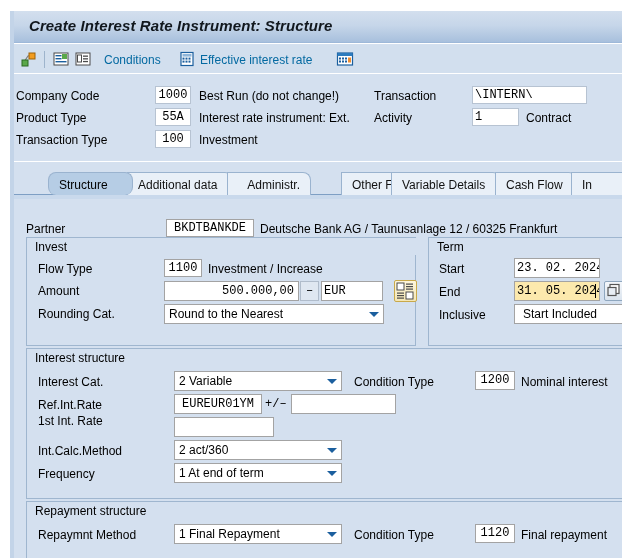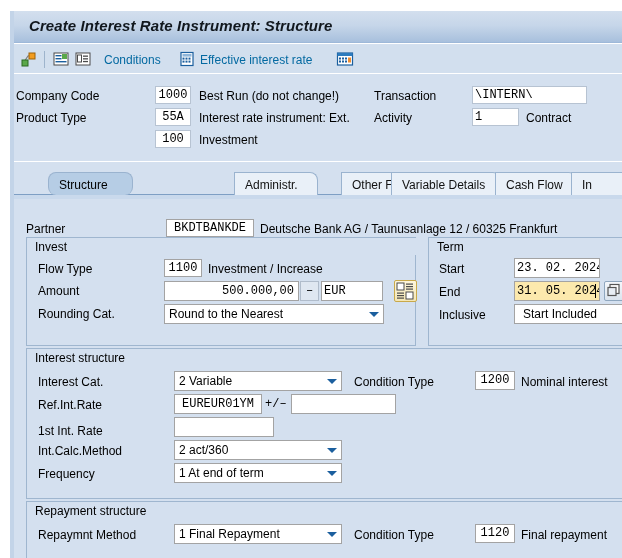--- a/index.html
+++ b/index.html
@@ -338,38 +338,42 @@
   <div class="hdr">
 
     <div class="lbl" style="left:2px; top:13px;">Company Code</div>
     <div class="inp disabled center" style="left:141px; top:11px; width:36px; height:18px;">1000</div>
     <div class="txt" style="left:185px; top:13px;">Best Run (do not change!)</div>
 
     <div class="lbl" style="left:2px; top:35px;">Product Type</div>
     <div class="inp disabled center" style="left:141px; top:33px; width:36px; height:18px;">55A</div>
     <div class="txt" style="left:185px; top:35px;">Interest rate instrument: Ext.</div>
 
+    <div class="lbl" style="left:2px; top:57px;">Transaction Type</div>
     <div class="inp disabled center" style="left:141px; top:55px; width:36px; height:18px;">100</div>
     <div class="txt" style="left:185px; top:57px;">Investment</div>
 
     <div class="lbl" style="left:360px; top:13px;">Transaction</div>
     <div class="inp disabled" style="left:458px; top:11px; width:115px; height:18px;">\INTERN\</div>
 
     <div class="lbl" style="left:360px; top:35px;">Activity</div>
     <div class="inp disabled" style="left:458px; top:33px; width:47px; height:18px;">1</div>
     <div class="txt" style="left:512px; top:35px;">Contract</div>
   </div>
 
   <div class="tabstrip">
     <div class="tabline"></div>
 
     <div class="tab active" style="left:34px; width:85px;border-radius:8px;">
       <span>Structure</span>
     </div>
-    <div class="tab" style="left:220px; width:84px;">
+    <div class="tab" style="left:113px; width:106px;">
+      <span>Additional data</span>
+    </div>
+    <div class="tab" style="left:213px; width:84px;text-align:right;">
       <span>Administr.</span>
     </div>
     <div class="tab" style="left:291px; width:92px;margin-left:36px;">
       <span>Other Flows</span>
     </div>
     <div class="tab" style="left:377px; width:110px;">
       <span>Variable Details</span>
     </div>
     <div class="tab" style="left:481px; width:82px;">
       <span>Cash Flow</span>
@@ -452,21 +456,21 @@
     </div>
     <div class="lbl" style="left:340px; top:175px;">Condition Type</div>
     <div class="inp center" style="left:461px; top:172px; width:40px; height:19px; line-height:17px;">1200</div>
     <div class="txt" style="left:507px; top:175px;">Nominal interest</div>
 
     <div class="lbl" style="left:24px; top:198px;">Ref.Int.Rate</div>
     <div class="inp center" style="left:160px; top:195px; width:88px; height:20px; line-height:18px;">EUREUR01YM</div>
     <div class="plusminus" style="left:251px; top:197px;">+/–</div>
     <div class="inp" style="left:277px; top:195px; width:105px; height:20px;"></div>
 
-    <div class="lbl" style="left:24px; top:224px;">1st Int. Rate</div>
+    <div class="lbl" style="left:24px; top:214px;">1st Int. Rate</div>
 
     <div class="inp" style="left:160px; top:218px; width:100px; height:20px;"></div>
 
     <div class="lbl" style="left:24px; top:244px;">Int.Calc.Method</div>
     <div class="combo" style="left:160px; top:241px; width:168px; height:20px; line-height:18px;">
       <span>2 act/360</span>
       <span class="arrow"></span>
     </div>
 
     <div class="lbl" style="left:24px; top:267px;">Frequency</div>

